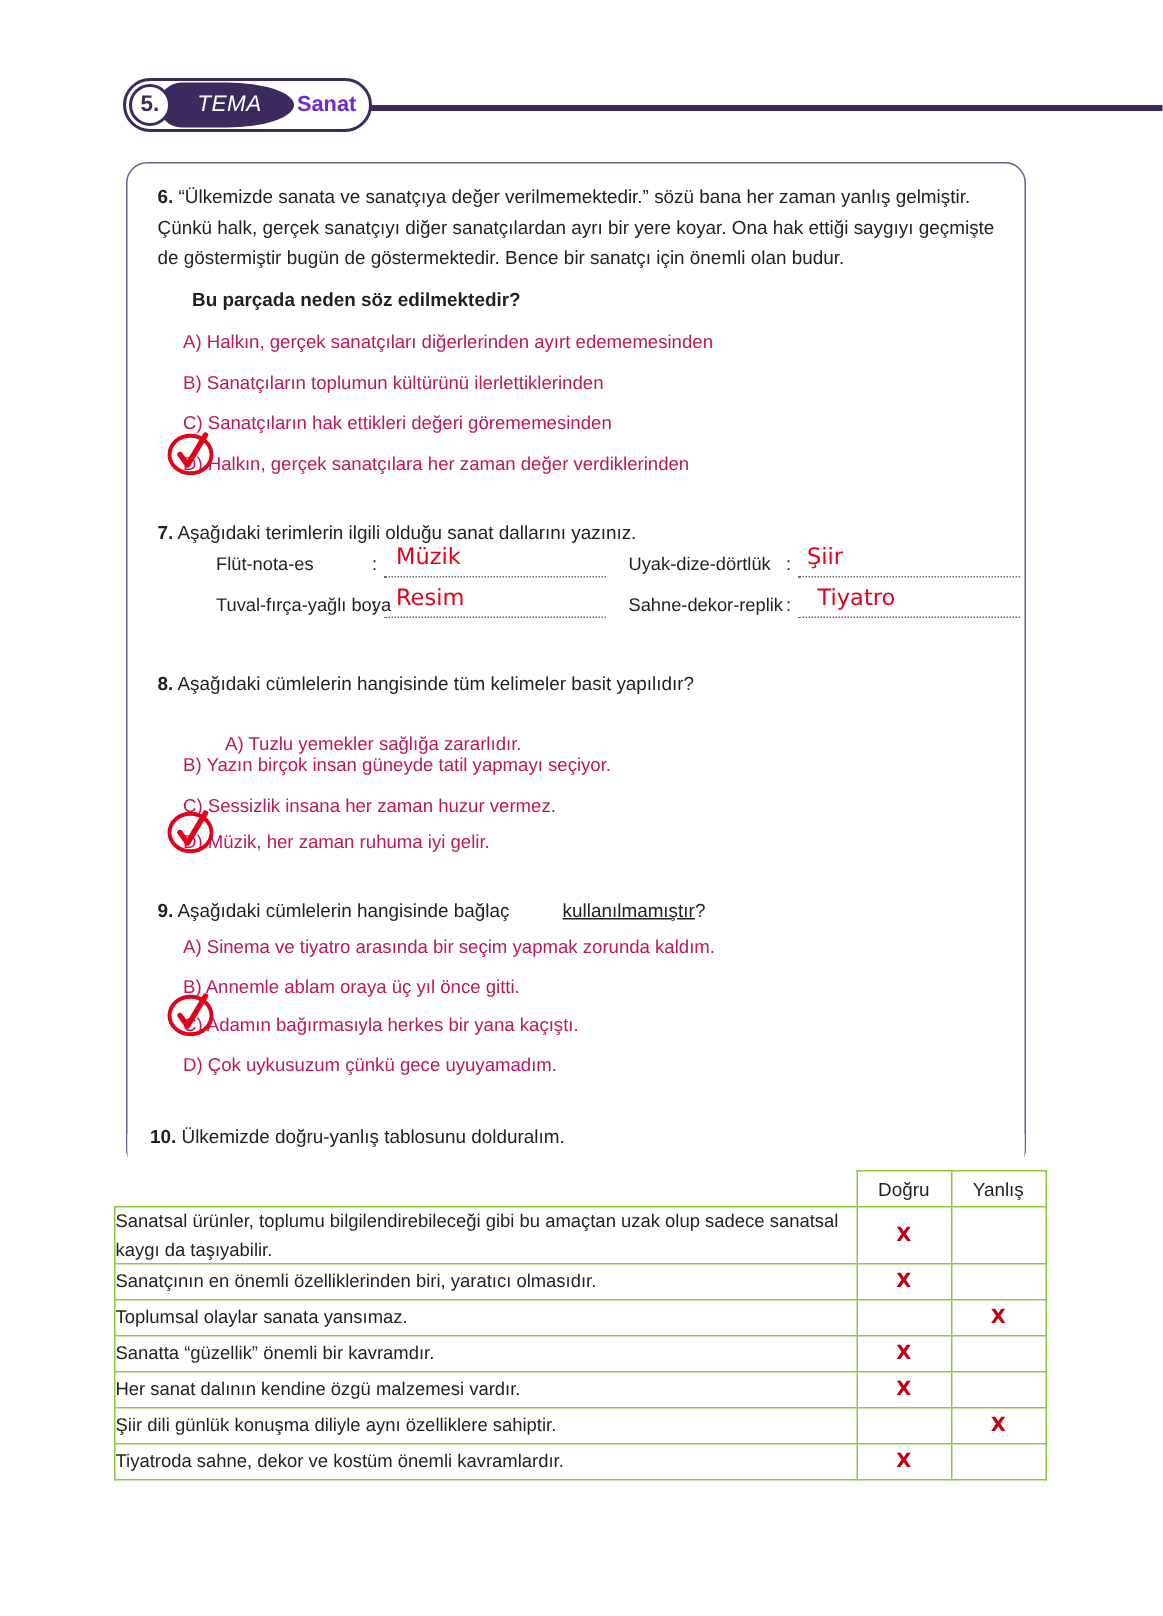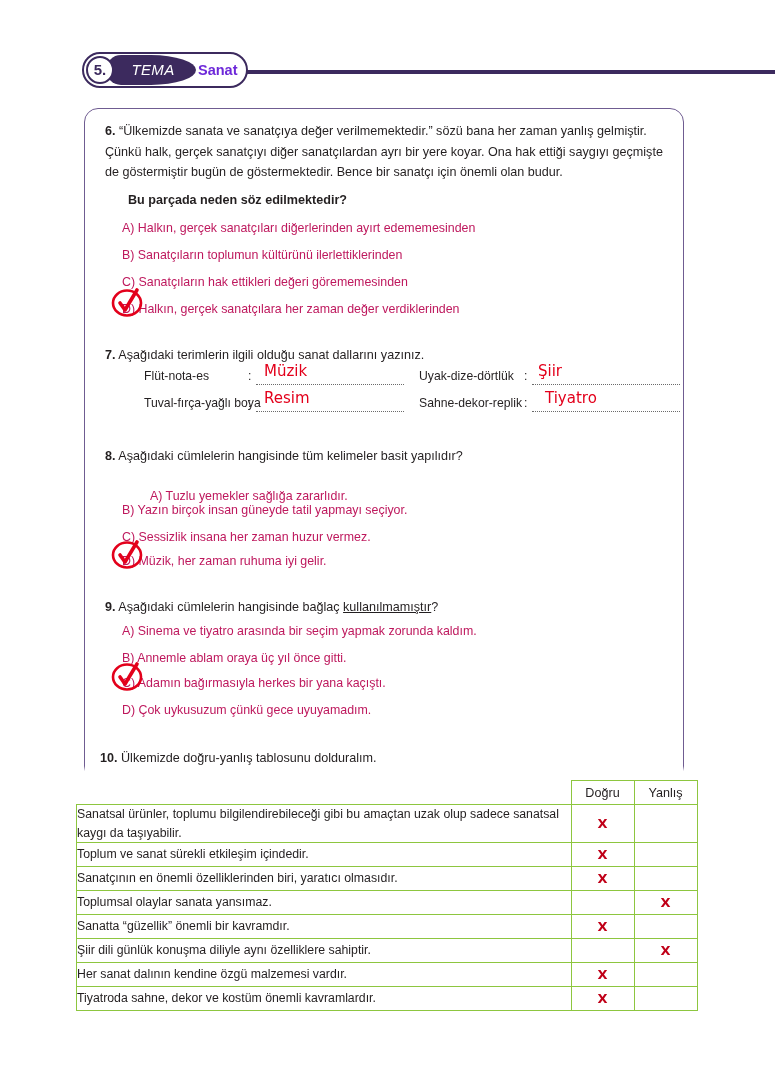--- a/index.html
+++ b/index.html
@@ -126,21 +126,21 @@
   }
   .opt {
     font-size: 12.4px;
     line-height: 20px;
     color: #be185d;
   }
   .bold-q {
     font-weight: bold;
     font-size: 12.6px;
   }
-  u.plain { text-decoration: underline; }
+  u.plain { text-decoration: underline; margin-left: 32px; }
 
   
   .mark {
     position: absolute;
     width: 34px;
     height: 30px;
     pointer-events: none;
   }
   .q7label { position: absolute; }
   .q7colon { position: absolute; }
@@ -300,48 +300,43 @@
         <th class="c-mark hdr-cell">Yanlış</th>
       </tr>
     </thead>
     <tbody>
       <tr>
         <td class="c-stmt">Sanatsal ürünler, toplumu bilgilendirebileceği gibi bu amaçtan uzak olup sadece sanatsal kaygı da taşıyabilir.</td>
         <td class="c-mark x">X</td>
         <td class="c-mark x"></td>
       </tr>
       <tr>
-        <td class="c-stmt">Toplum ve sanat sürekli etkileşim içindedir.</td>
-        <td class="c-mark x">X</td>
-        <td class="c-mark x"></td>
-      </tr>
-      <tr>
         <td class="c-stmt">Sanatçının en önemli özelliklerinden biri, yaratıcı olmasıdır.</td>
         <td class="c-mark x">X</td>
         <td class="c-mark x"></td>
       </tr>
       <tr>
         <td class="c-stmt">Toplumsal olaylar sanata yansımaz.</td>
         <td class="c-mark x"></td>
         <td class="c-mark x">X</td>
       </tr>
       <tr>
         <td class="c-stmt">Sanatta “güzellik” önemli bir kavramdır.</td>
         <td class="c-mark x">X</td>
         <td class="c-mark x"></td>
       </tr>
       <tr>
+        <td class="c-stmt">Her sanat dalının kendine özgü malzemesi vardır.</td>
+        <td class="c-mark x">X</td>
+        <td class="c-mark x"></td>
+      </tr>
+      <tr>
         <td class="c-stmt">Şiir dili günlük konuşma diliyle aynı özelliklere sahiptir.</td>
         <td class="c-mark x"></td>
         <td class="c-mark x">X</td>
-      </tr>
-      <tr>
-        <td class="c-stmt">Her sanat dalının kendine özgü malzemesi vardır.</td>
-        <td class="c-mark x">X</td>
-        <td class="c-mark x"></td>
       </tr>
       <tr>
         <td class="c-stmt">Tiyatroda sahne, dekor ve kostüm önemli kavramlardır.</td>
         <td class="c-mark x">X</td>
         <td class="c-mark x"></td>
       </tr>
     </tbody>
   </table>
 </div>
 

